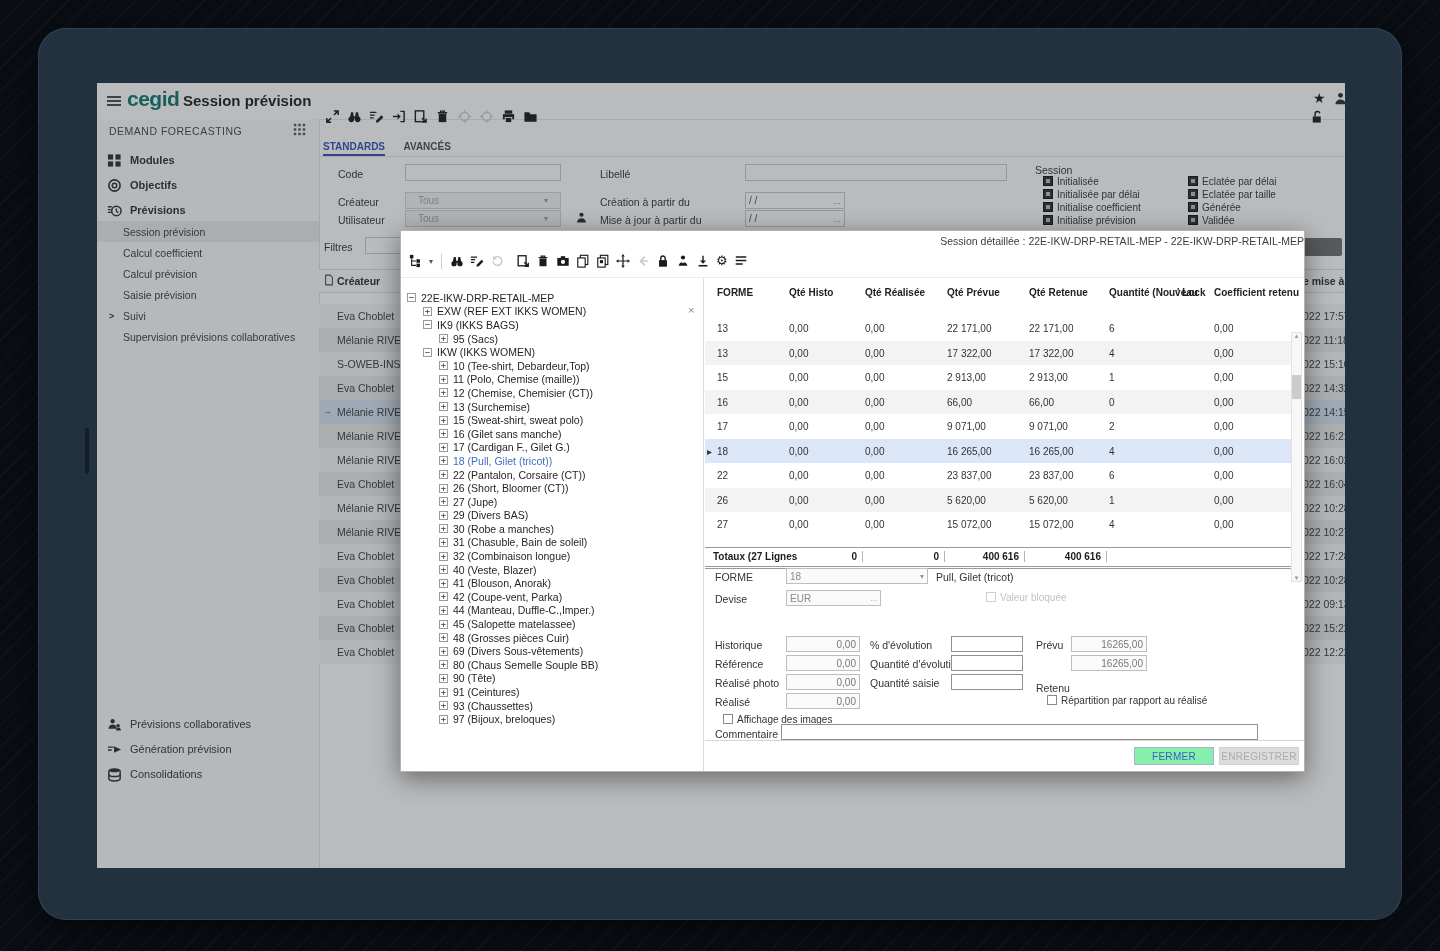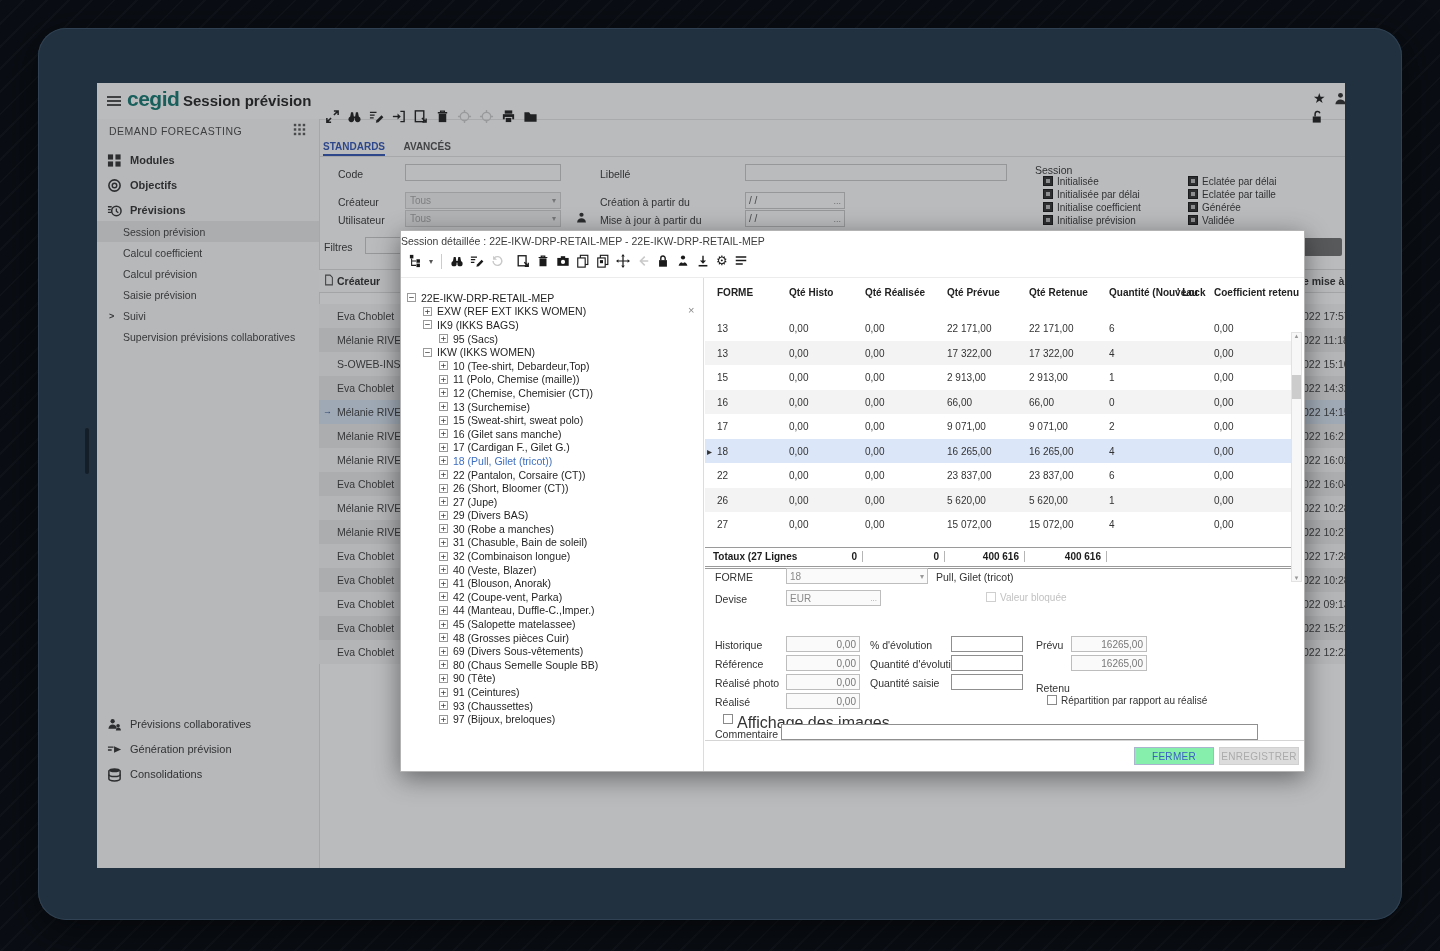--- a/index.html
+++ b/index.html
@@ -35,42 +35,42 @@
   .ic svg{width:100%;height:100%}
   .tabs{position:absolute;left:226px;top:58px;font-size:10px;font-weight:bold}
   .tabs span{margin-right:16px}
   .tab-on{color:#3153b4;border-bottom:2px solid #3153b4;padding-bottom:2px}
   .tab-off{color:#4d4d4d}
   .mainline{position:absolute;left:222px;top:73px;right:0;border-bottom:1px solid #e3e3e3}
   .lbl{position:absolute;font-size:10.5px;color:#333;white-space:nowrap}
   .inp{position:absolute;border:1px solid #c9c9c9;height:17px;background:#fff;font-size:10px;color:#555;
        padding:0 3px;box-sizing:border-box;display:flex;align-items:center}
   .sel{position:absolute;border:1px solid #d2d2d2;height:17px;background:#f3f3f3;font-size:10px;color:#a6a6a6;
-       padding:0 4px;box-sizing:border-box;display:flex;align-items:center;justify-content:space-between}
+       padding:0 12px;box-sizing:border-box;display:flex;align-items:center;justify-content:space-between}
   .dots{margin-left:auto;color:#8a8a8a;font-size:9px}
   .scb{position:absolute;width:10px;height:10px;background:#2d2d2d;border:1px solid #111;box-sizing:border-box}
   .scb::after{content:"";position:absolute;inset:2px;background:#bdbdbd}
   .cblbl{position:absolute;font-size:10px;color:#333;white-space:nowrap}
   .pbtn{position:absolute;left:1206px;top:155px;width:39px;height:18px;background:#6e6e6e;border-radius:2px}
   
   .ghead{position:absolute;left:222px;top:186px;right:0;height:22px;border-top:1px solid #ddd;border-bottom:1px solid #ddd;background:#fcfcfc}
   .gheadtxt{position:absolute;font-size:10.5px;font-weight:bold;color:#2b2b2b;top:5px;white-space:nowrap}
   .grows{position:absolute;left:222px;top:221px;right:0}
   .grow{position:relative;height:24px}
   .grow:nth-child(odd){background:#f6f6f6}
   .grow:nth-child(even){background:#ebebeb}
   .grow.selected{background:#d9e4f4}
   .grow .mk{position:absolute;left:4px;top:6px;font-size:9px;color:#2d4f8a}
   .grow .nm{position:absolute;left:18px;top:6px;font-size:10.5px;color:#3a3a3a}
   .grow .tm{position:absolute;left:984px;top:6px;width:42px;font-size:10.5px;color:#3a3a3a;overflow:hidden;white-space:nowrap}
   .dim{position:absolute;inset:0;background:rgba(42,48,54,.33);z-index:5}
   
   .modal{position:absolute;left:400px;top:230px;width:903px;height:540px;background:#fff;z-index:10;
          border:1px solid #b3b3b3;box-shadow:0 6px 24px rgba(0,0,0,.45);font-size:10.5px}
-  .mtitle{position:absolute;left:0;right:0;top:4px;text-align:left;font-size:10.5px;color:#3d3d3d}
+  .mtitle{position:absolute;left:0;right:0;top:4px;text-align:right;font-size:10.5px;color:#3d3d3d}
   .mtoolbar{position:absolute;left:8px;top:21px;display:flex;gap:6px;align-items:center;height:18px}
   .msep{width:1px;height:15px;background:#ccc;margin:0 2px}
   .mtop{position:absolute;left:0;top:46px;right:0;border-bottom:1px solid #ececec}
   .tree{position:absolute;left:0;top:47px;width:303px;bottom:0;border-right:1px solid #dcdcdc;padding-top:13px;overflow:hidden;box-sizing:border-box}
   .titem{height:13.6px;display:flex;align-items:center;white-space:nowrap}
   .exp{width:9px;height:9px;border:1px solid #9a9a9a;background:#fff;color:#3c3c3c;font-size:9px;line-height:7px;
        text-align:center;margin-right:5px;flex:none;box-sizing:border-box;font-family:"DejaVu Sans Mono",monospace}
   .tlabel{font-size:10.5px;color:#1f1f1f}
   .titem.selected .tlabel{color:#3f6fc0}
   .tclose{position:absolute;left:287px;top:73px;font-size:11px;color:#8a8a8a}
@@ -977,21 +977,21 @@
   <div class="dinput white" style="left:550px;top:443px;width:72px"></div>
 
   <div class="dlbl" style="left:314px;top:465px">Réalisé</div>
   <div class="dinput num" style="left:385px;top:462px;width:74px">
       <span>0,00</span>
     </div>
   <span class="wcb" style="left:646px;top:464px"></span>
   <span class="dlbl" style="left:660px;top:464px;font-size:10px">Répartition par rapport au réalisé</span>
 
   <span class="wcb" style="left:322px;top:483px"></span>
-  <span class="dlbl" style="left:336px;top:483px;font-size:16px">Affichage des images</span>
+  <span class="dlbl" style="left:336px;top:483px;font-size:10px">Affichage des images</span>
 
   <div class="dlbl" style="left:314px;top:497px">Commentaire</div>
   <div class="dinput white" style="left:380px;top:493px;width:477px"></div>
 
   <div class="footline"></div>
   <div class="btn btn-fermer">FERMER</div>
   <div class="btn btn-enr">ENREGISTRER</div>
 </div>
 
 </body></html>

